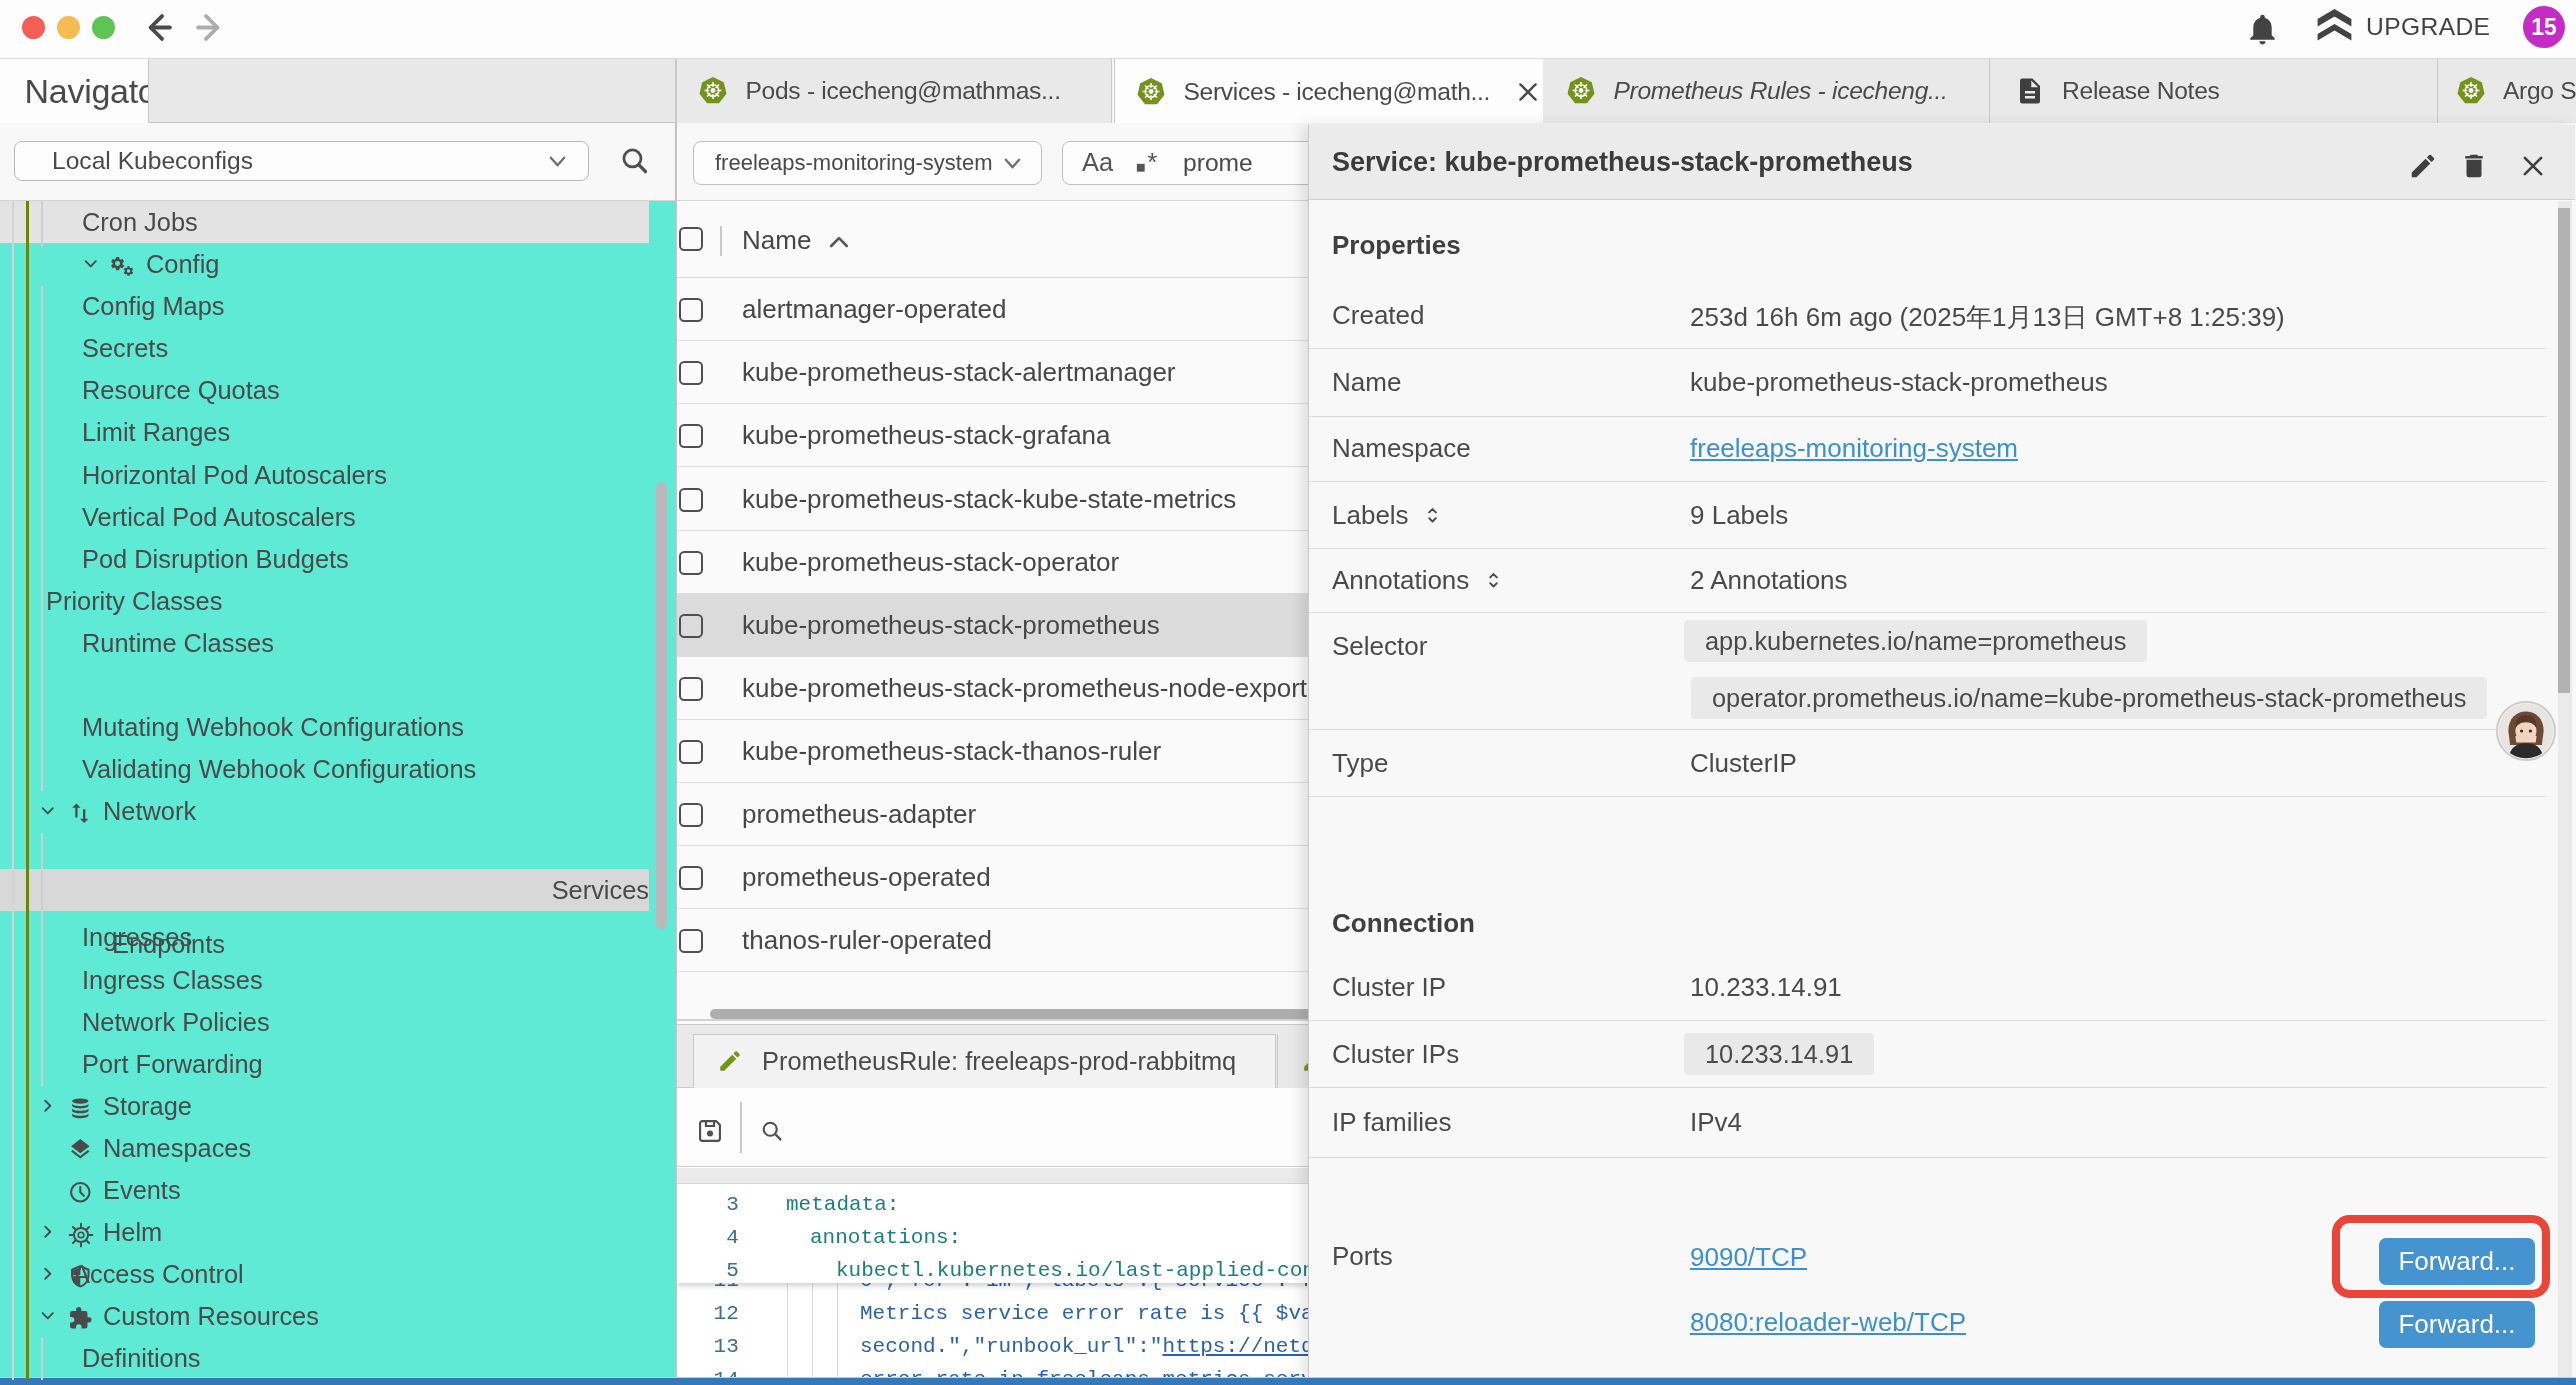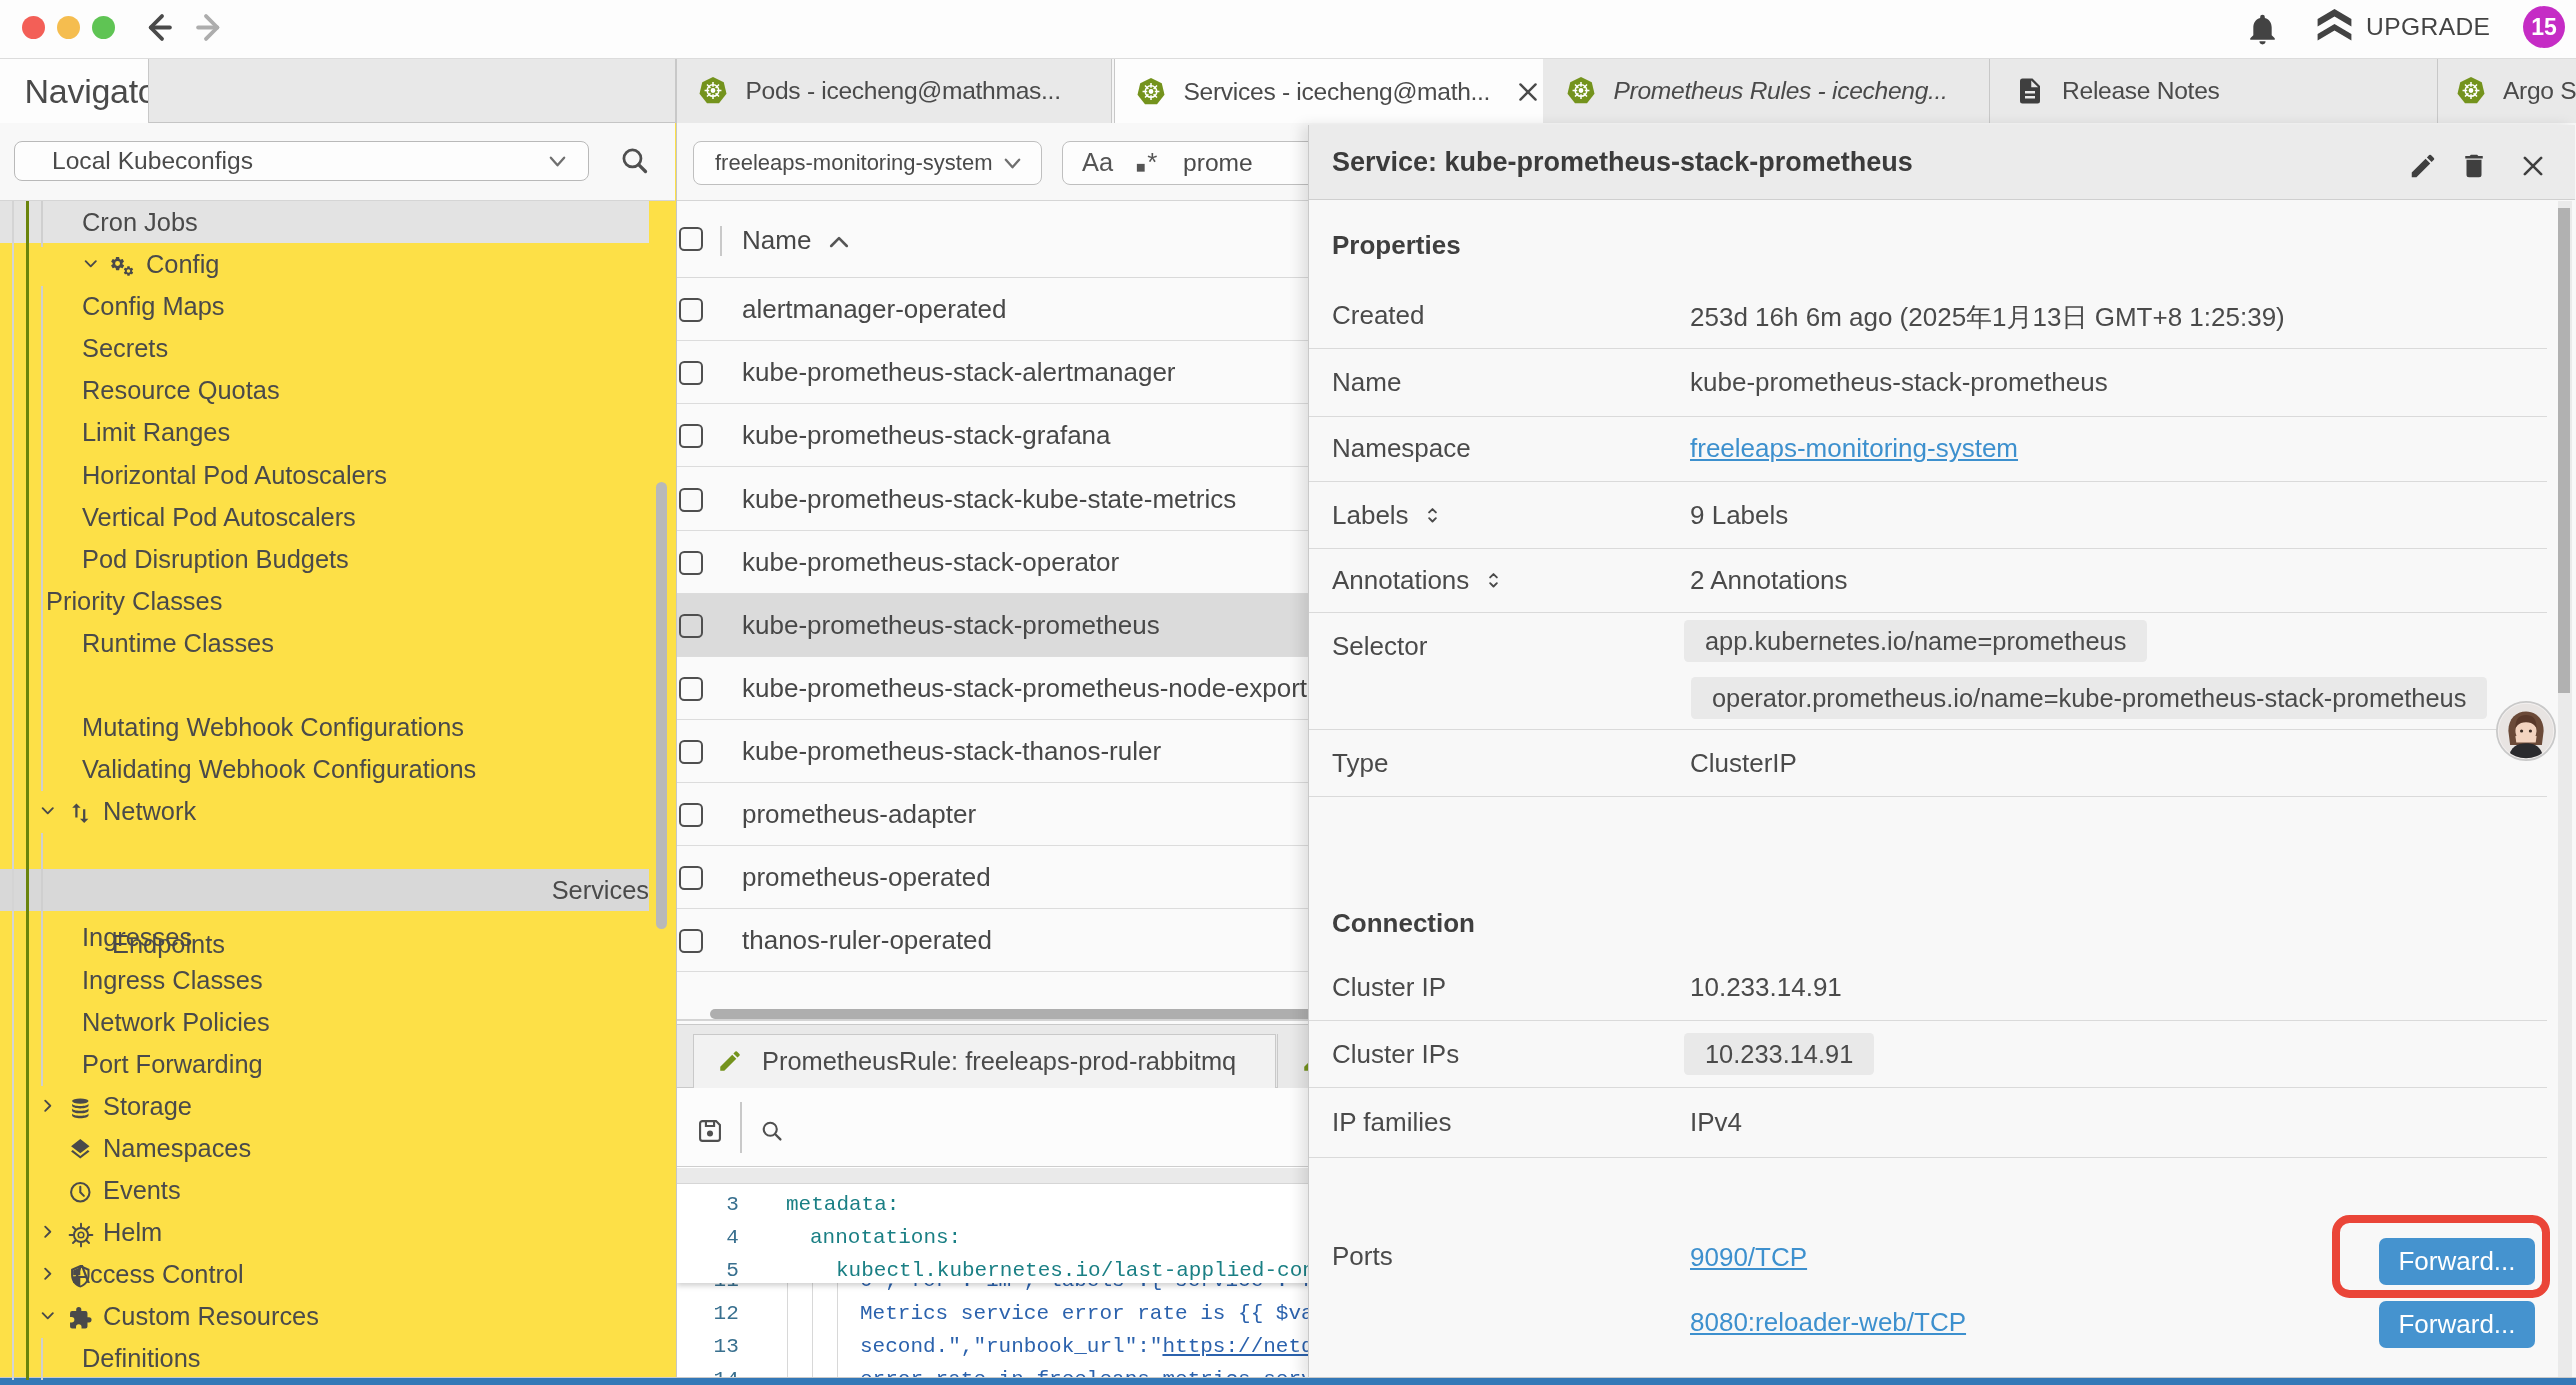--- a/index.html
+++ b/index.html
@@ -9,21 +9,21 @@
 svg { display:block; }
 
 #header { left:0; top:0; width:2576px; height:58px; background:#fdfdfd; }
 .tl { border-radius:50%; width:23px; height:23px; top:16px; }
 
 #strip { left:0; top:58px; width:2576px; height:65px; background:#e8e8e8; border-top:0.9px solid #dcdcdc; }
 .tab { position:absolute; top:0; height:65px; background:#e9e9e9; border-bottom:1.8px solid #c5c5c5; border-right:0.9px solid #c8c8c8; display:flex; align-items:center; font-size:24.6px; letter-spacing:-0.3px; color:#4a4a4a; overflow:hidden; white-space:nowrap; }
 .tab.active { background:#fdfdfd; border-bottom:none; border-left:0.9px solid #c8c8c8; }
 .tab .k8s { margin-right:17.5px; flex:none; }
 
-#sidebar { left:0; top:123px; width:677px; height:1257px; background:#fde047; border-right:1.8px solid #c6c6c6; overflow:hidden; }
+#sidebar { left:0; top:123px; width:677px; height:1257px; background:#5eead4; border-right:1.8px solid #c6c6c6; overflow:hidden; }
 #kubrow { left:0; top:0; width:675px; height:78px; background:#f8f8f8; border-bottom:1.8px solid #d5d5d5; }
 #kubsel { left:14px; top:17.5px; width:575px; height:40px; background:#fdfdfd; border:1.8px solid #b9b9b9; border-radius:8px; font-size:24.6px; color:#4a4a4a; line-height:37px; padding-left:37px; white-space:nowrap; }
 .treerow { position:absolute; left:0; width:649px; height:42px; line-height:42px; font-size:25.4px; color:#4a4a4a; white-space:nowrap; }
 .vline { position:absolute; width:1.8px; z-index:3; }
 .chev { position:absolute; left:39px; top:12.3px; }
 .ticon { position:absolute; left:68px; top:10.5px; }
 
 #content { left:677px; top:123px; width:1899px; height:1257px; background:#fafafa; }
 #nsrow { left:0; top:0; width:1899px; height:78px; background:#f8f8f8; border-bottom:1.8px solid #d5d5d5; }
 .selbox { position:absolute; top:17.5px; height:44px; background:#fdfdfd; border:1.8px solid #bfbfbf; border-radius:8px; font-size:24.6px; color:#4a4a4a; display:flex; align-items:center; white-space:nowrap; }

